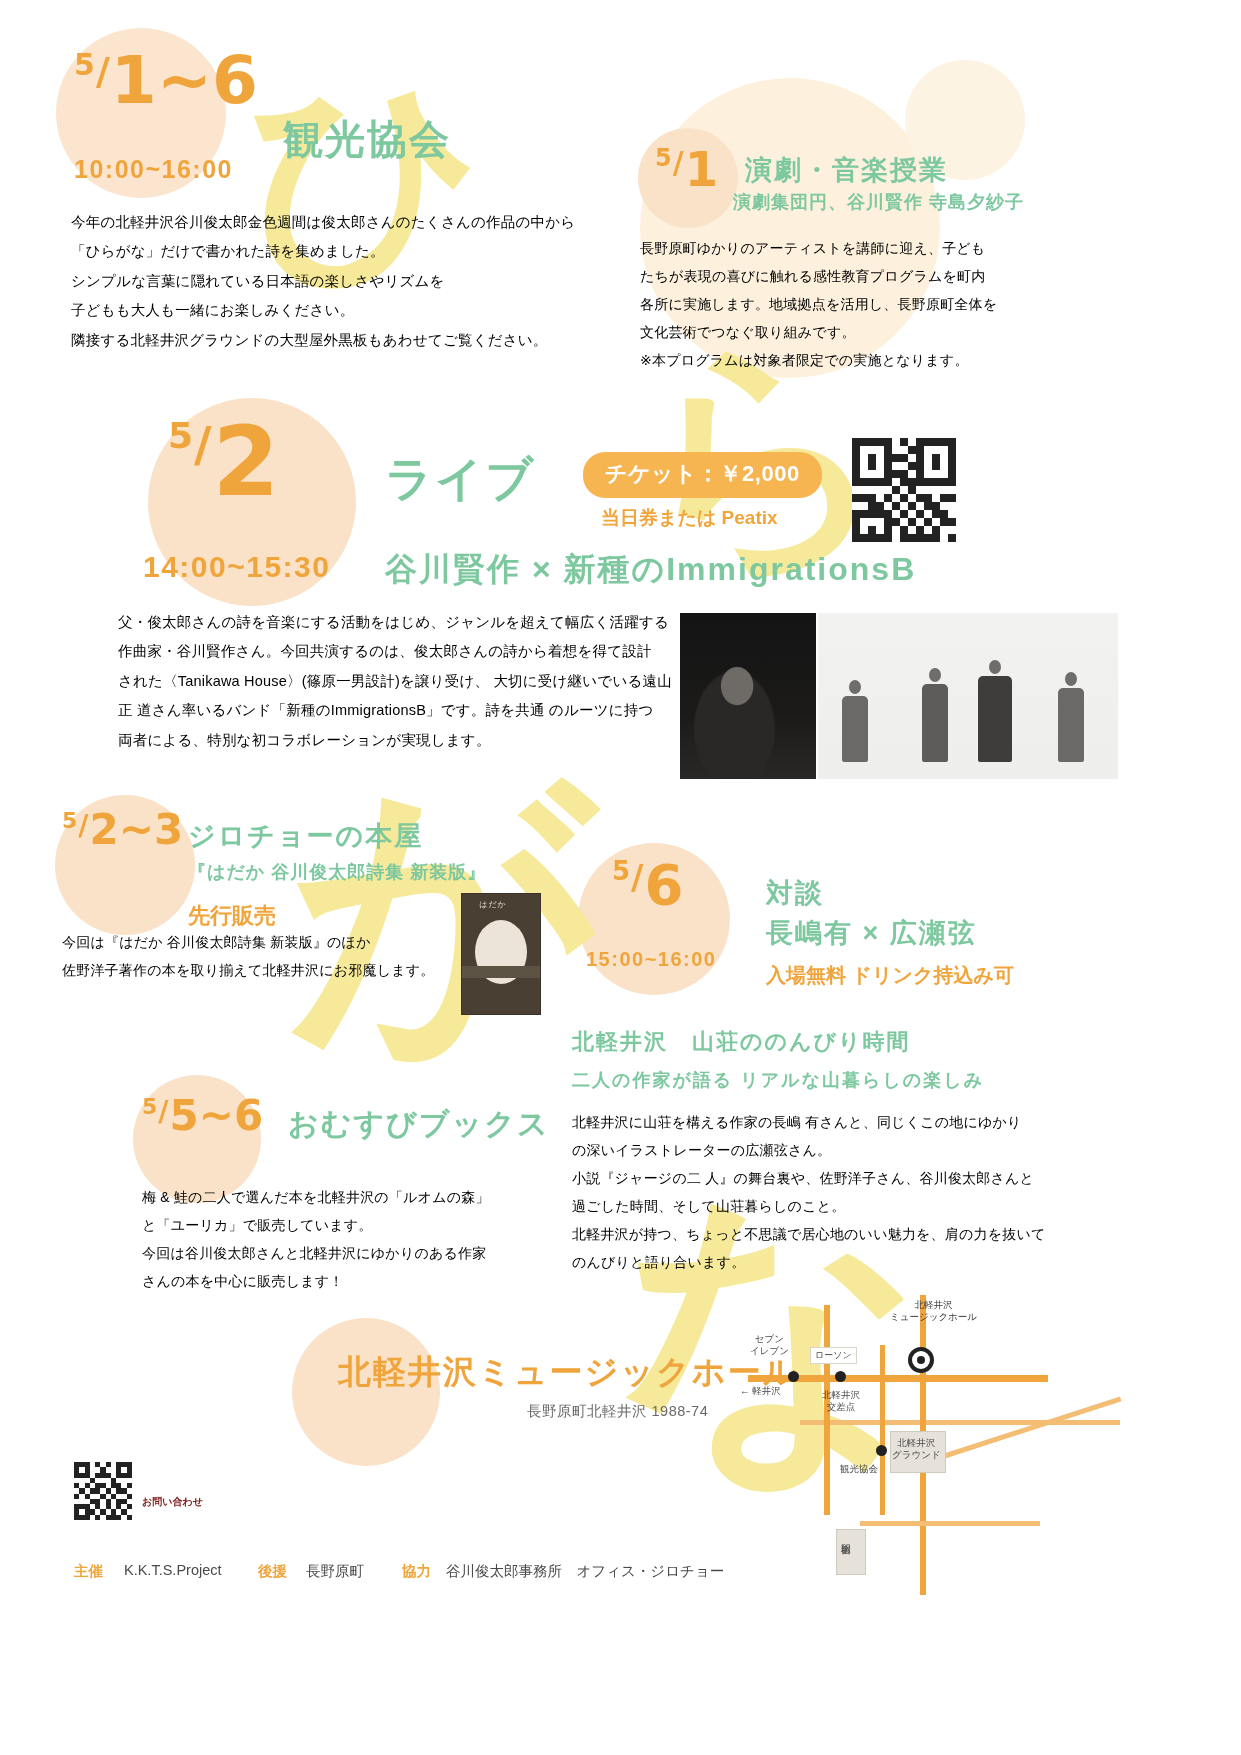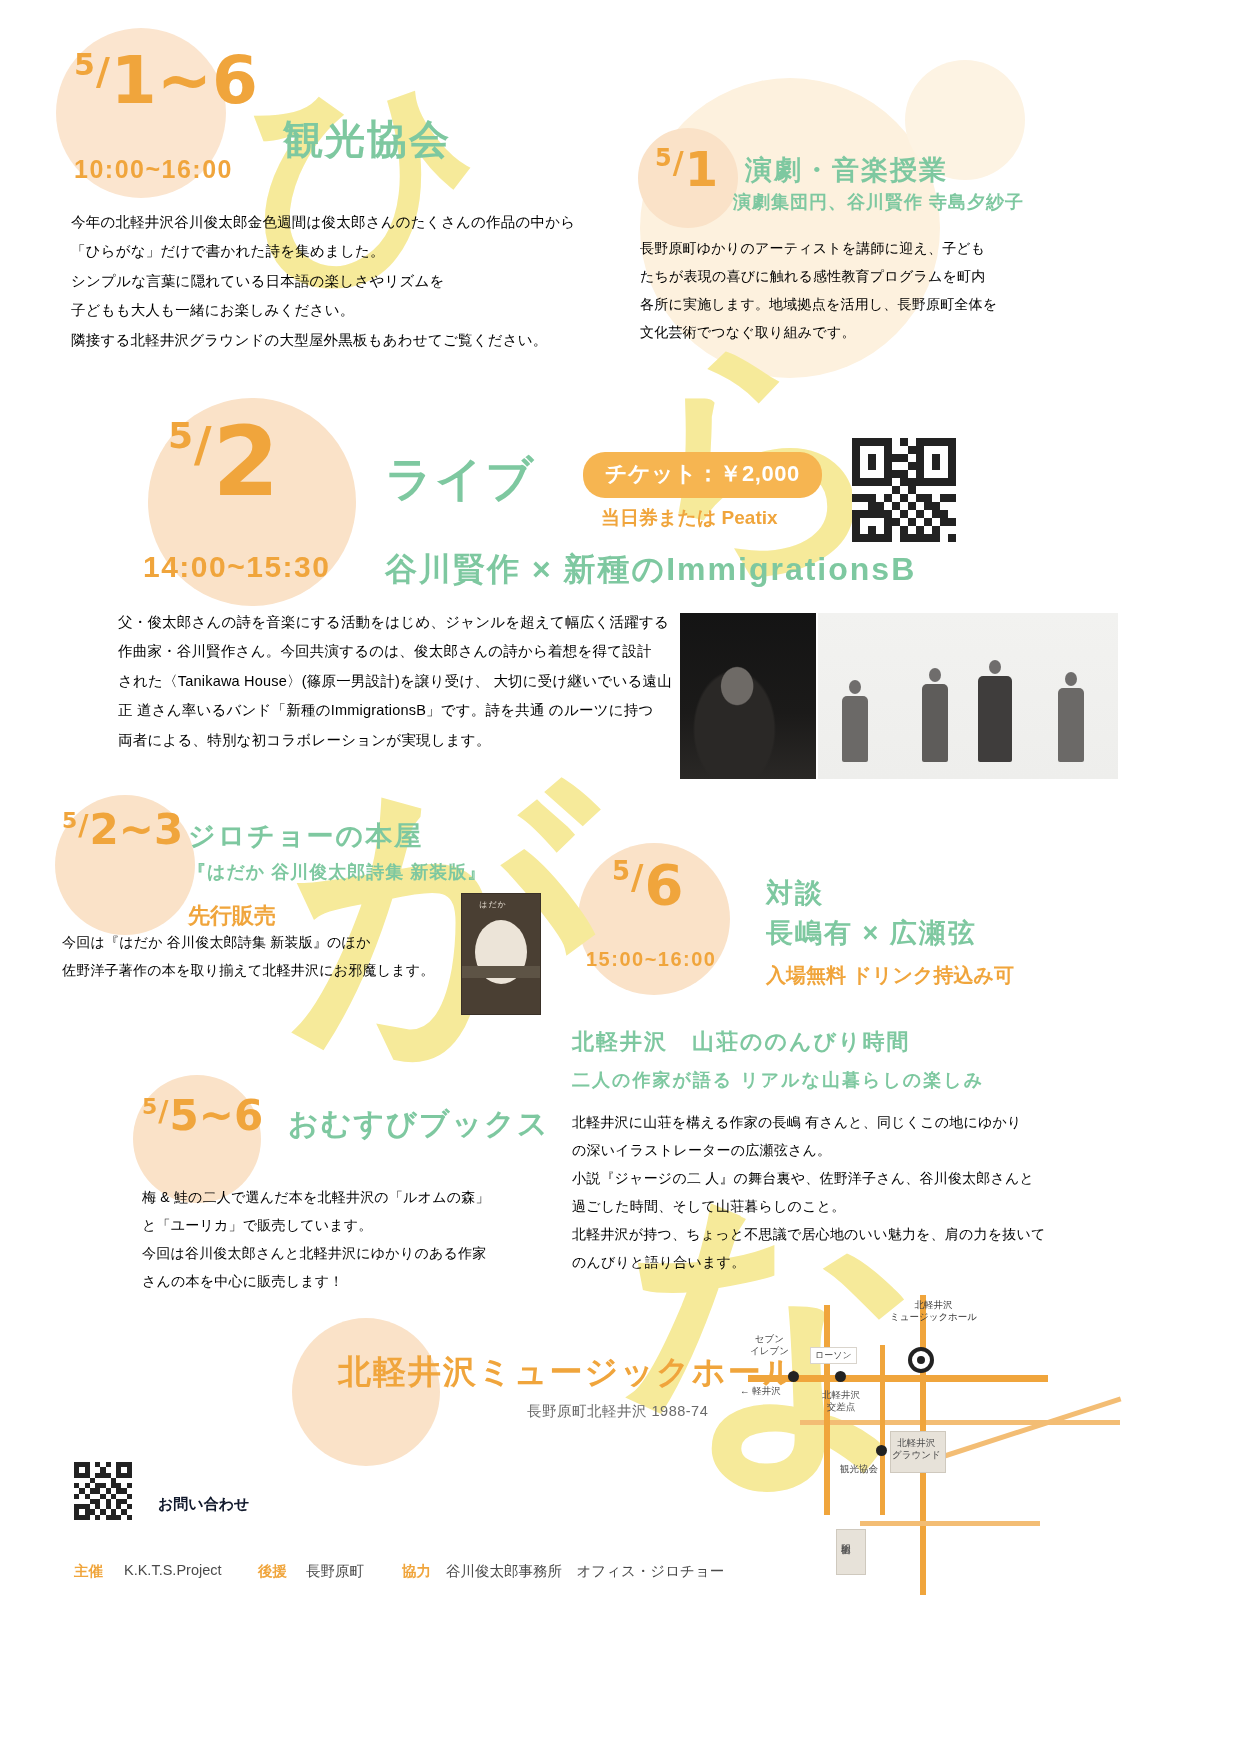--- a/index.html
+++ b/index.html
@@ -115,21 +115,21 @@
   .map .ring {
     position:absolute; width:26px; height:26px; border-radius:50%;
     border:4px solid #222; background:#fff;
   }
   .map .ring i { position:absolute; left:5px; top:5px; width:8px; height:8px; border-radius:50%; background:#222; }
   .map .dot { position:absolute; width:11px; height:11px; border-radius:50%; background:#222; }
   .map .sq { position:absolute; background:#e7e2d9; border:1px solid #cfc9be; }
 
   
   .footer-row { position:absolute; z-index:4; font-size:14.5px; color:#4a4a4a; }
-  .footer-orange { color:#0f172a; font-weight:700; font-size:15px;margin-left:16px; }
+  .footer-orange { color:#7f1d1d; font-weight:700; font-size:10px; }
 
   .venue-title { color:#f0a53c; font-weight:700; font-size:33px; letter-spacing:2px; }
   .venue-addr { color:#6a6a6a; font-size:14.5px; letter-spacing:0.5px; }
   .line { display:block; }
 </style>
 </head>
 <body>
 
 <div class="blob peach" style="left:56px;  top:28px;  width:170px; height:170px;"></div>
 <div class="blob cream" style="left:640px; top:78px;  width:300px; height:300px; background:#fdf1de;"></div>
@@ -172,20 +172,21 @@
   </div>
 </div>
 <div class="title-green h2" style="position:absolute; z-index:3; left:733px; top:152px;margin-left:12px;">演劇・音楽授業</div>
 <div class="title-green h4" style="position:absolute; z-index:3; left:733px; top:190px; letter-spacing:1px;">演劇集団円、谷川賢作 寺島夕紗子</div>
 
 <div class="body-text sm" style="left:640px; top:234px; width:400px;">
   <span class="line">長野原町ゆかりのアーティストを講師に迎え、子ども</span>
   <span class="line">たちが表現の喜びに触れる感性教育プログラムを町内</span>
   <span class="line">各所に実施します。地域拠点を活用し、長野原町全体を</span>
   <span class="line">文化芸術でつなぐ取り組みです。</span>
+  <span class="line">※本プログラムは対象者限定での実施となります。</span>
 </div>
 
 <div class="date-group" style="left:168px; top:420px;">
   <div class="date-slash">
     <span class="num-small" style="font-size:36px;">5</span>
     <span class="slash" style="font-size:48px;">/</span>
     <span class="num-big" style="font-size:96px;">2</span>
   </div>
 </div>
 <div class="time-text" style="position:absolute; z-index:3; left:143px; top:550px; font-size:30px;">14:00~15:30</div>

